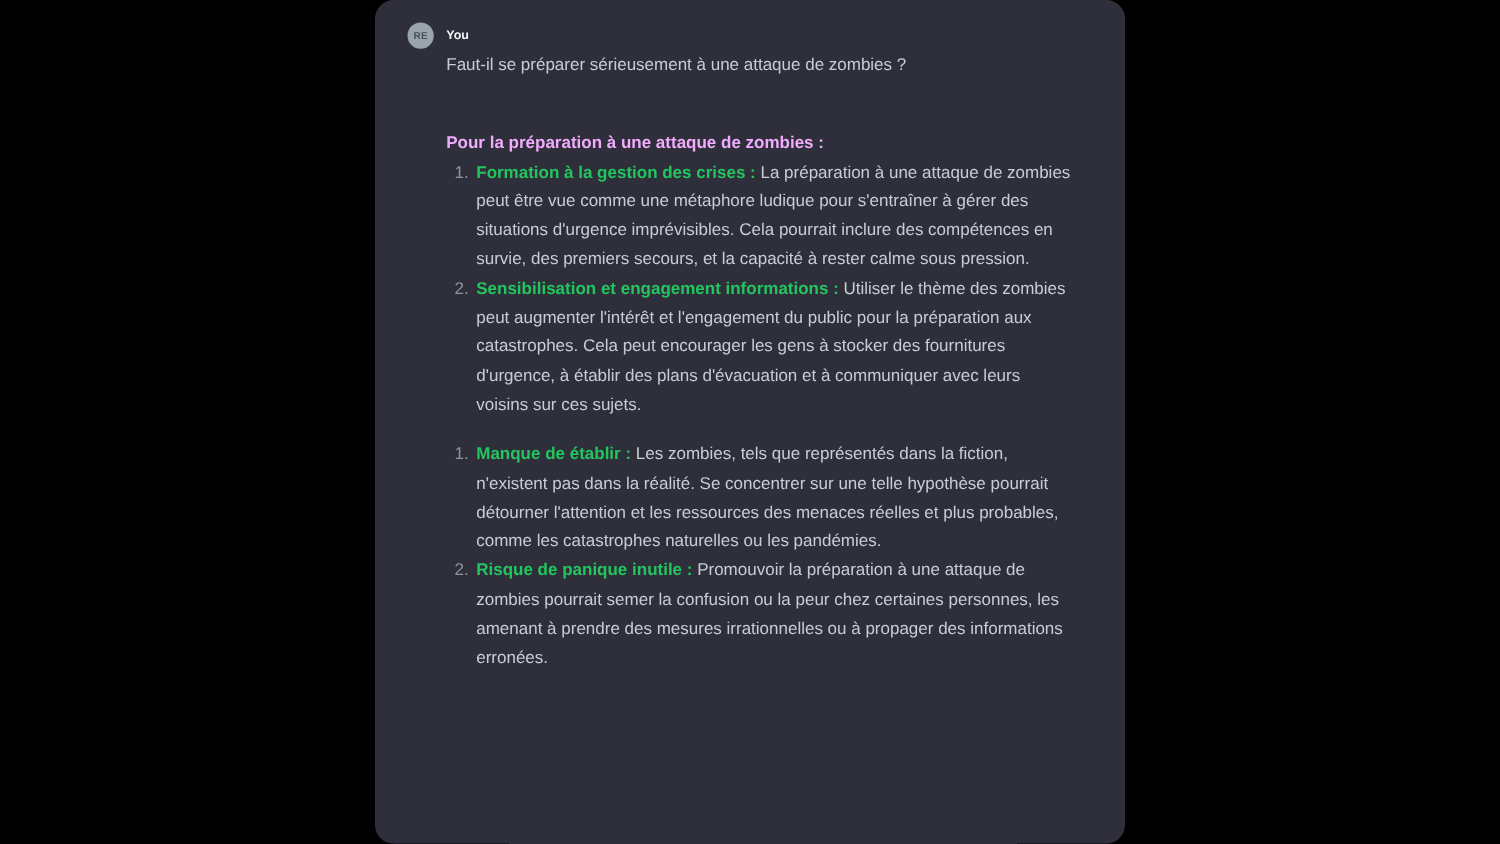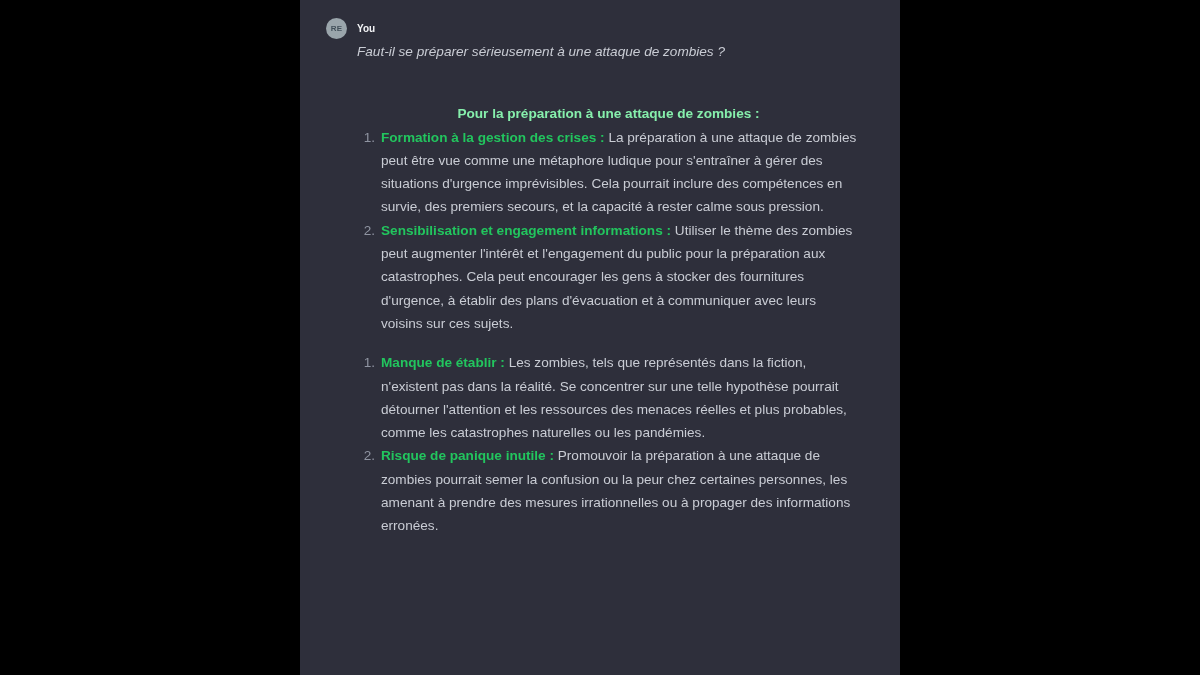--- a/index.html
+++ b/index.html
@@ -26,20 +26,21 @@
 
   
   .chat-panel {
     position: absolute;
     left: 300px;
     top: 0;
     width: 600px;
     height: 675px;
     background: #2e2f3b;
     overflow: hidden;
+    border-radius: 15px;
   }
 
   .chat-scroll {
     position: absolute;
     inset: 0;
     padding: 0;
   }
 
   .message {
     position: relative;
@@ -116,30 +117,28 @@
     font-size: 13.6px;
     line-height: 23.3px;
   }
 
   .msg-body p {
     margin: 0;
   }
 
   .msg-body p.para {
     margin-bottom: 17px;
-    font-style: italic;
   }
 
   .section-heading {
     font-weight: bold;
-    color: #86efac;
+    color: #f0abfc;
     margin: 0 0 16px 0;
     font-size: 13.6px;
     line-height: 23.3px;
-    text-align: center;
   }
 
   ol.points {
     margin: 0 0 0 0;
     padding: 0;
     list-style: none;
     counter-reset: pointnum;
   }
 
   ol.points > li {

